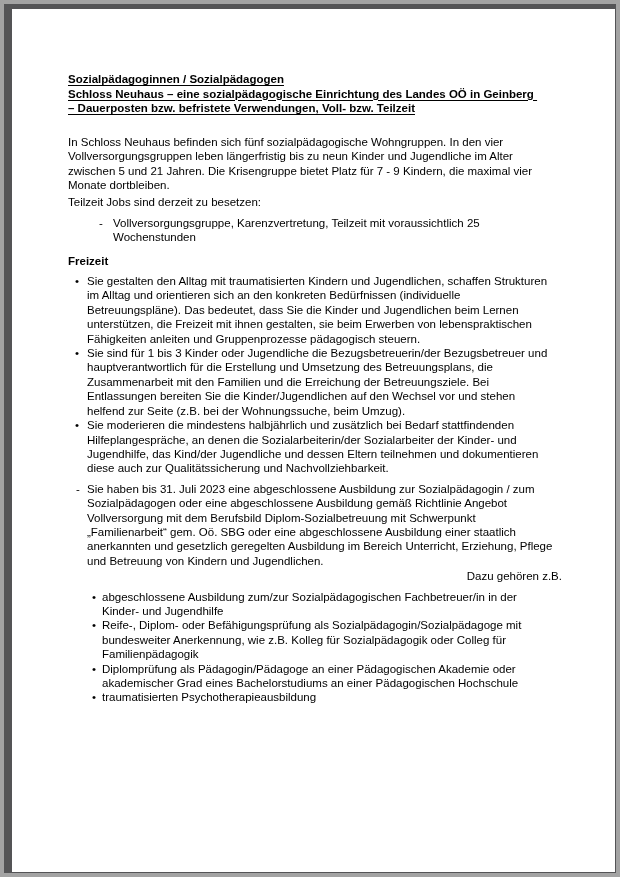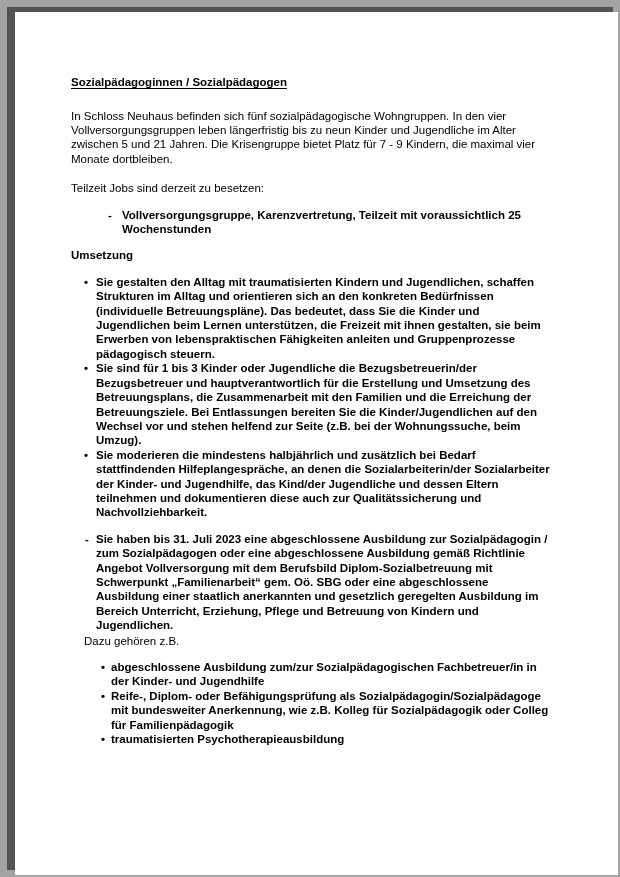--- a/index.html
+++ b/index.html
@@ -10,21 +10,21 @@
     width: 620px;
     height: 877px;
     background: #545456;
     font-family: "Liberation Sans", sans-serif;
     position: relative;
     overflow: hidden;
   }
   .frame {
     position: absolute;
     inset: 0;
-    border: 7px solid #a3a3a3;
+    border: 4px solid #a3a3a3;
     box-sizing: border-box;
   }
   .page {
     position: absolute;
     left: 8px;
     top: 5px;
     width: 603px;
     height: 863px;
     background: #ffffff;
   }
@@ -44,34 +44,33 @@
   .title .tline {
     display: block;
     white-space: pre;
     text-decoration: underline;
     text-decoration-thickness: 1px;
     text-underline-offset: 2px;
   }
   .para {
     margin: 0;
   }
-  .intro        { margin-bottom: 15px; }
+  .intro        { margin-bottom: 3px; }
   .jobs-wrap    { margin-bottom: 9px; }
   .replacement  { margin-bottom: 5px; }
   .heading {
     margin: 0;
     font-size: 11.5px;
     font-weight: bold;
     line-height: 14.4px;
   }
   .list {
     list-style: none;
-    margin: 12px;
+    margin: 6px;
     padding: 0;
-    font-weight: bold;
   }
   .list li {
     position: relative;
   }
   
   .dash-deep li { padding-left: 39px; }
   .dash-deep li::before {
     content: "-";
     position: absolute;
     left: 25px;
@@ -88,64 +87,67 @@
   }
   
   .dash-a { margin-bottom: 1px; }
   .dash-a li { padding-left: 13px; }
   .dash-a li::before {
     content: "-";
     position: absolute;
     left: 2px;
     top: 0;
   }
-  .examples-intro { margin-left: 13px; }
+  .examples-intro { margin-left: 13px; text-align: right; }
   
   .bullet-b li { padding-left: 28px; }
   .bullet-b li::before {
     content: "\2022";
     position: absolute;
     left: 18px;
     top: 0;
   }
 </style>
 </head>
 <body>
 
 <div class="frame">
   <div class="page">
     <div class="doc">
 
       <h1 class="title">
         <span class="tline">Sozialpädagoginnen / Sozialpädagogen</span>
+        <span class="tline">Schloss Neuhaus – eine sozialpädagogische Einrichtung des Landes OÖ in Geinberg </span>
+        <span class="tline">– Dauerposten bzw. befristete Verwendungen, Voll- bzw. Teilzeit</span>
       </h1>
 
       <p class="para intro">In Schloss Neuhaus befinden sich fünf sozialpädagogische Wohngruppen. In den vier Vollversorgungsgruppen leben längerfristig bis zu neun Kinder und Jugendliche im Alter zwischen 5 und 21 Jahren. Die Krisengruppe bietet Platz für 7 - 9 Kindern, die maximal vier Monate dortbleiben.</p>
 
       <div class="jobs-wrap">
         <p class="para">Teilzeit Jobs sind derzeit zu besetzen:</p>
         <ul class="list dash-deep">
           <li>Vollversorgungsgruppe, Karenzvertretung, Teilzeit mit voraussichtlich 25 Wochenstunden</li>
         </ul>
       </div>
 
 
-      <h2 class="heading">Umsetzung</h2>
+      <h2 class="heading">Freizeit</h2>
       <ul class="list bullet-a">
         <li>Sie gestalten den Alltag mit traumatisierten Kindern und Jugendlichen, schaffen Strukturen im Alltag und orientieren sich an den konkreten Bedürfnissen (individuelle Betreuungspläne). Das bedeutet, dass Sie die Kinder und Jugendlichen beim Lernen unterstützen, die Freizeit mit ihnen gestalten, sie beim Erwerben von lebenspraktischen Fähigkeiten anleiten und Gruppenprozesse pädagogisch steuern.</li>
         <li>Sie sind für 1 bis 3 Kinder oder Jugendliche die Bezugsbetreuerin/der Bezugsbetreuer und hauptverantwortlich für die Erstellung und Umsetzung des Betreuungsplans, die Zusammenarbeit mit den Familien und die Erreichung der Betreuungsziele. Bei Entlassungen bereiten Sie die Kinder/Jugendlichen auf den Wechsel vor und stehen helfend zur Seite (z.B. bei der Wohnungssuche, beim Umzug).</li>
         <li>Sie moderieren die mindestens halbjährlich und zusätzlich bei Bedarf stattfindenden Hilfeplangespräche, an denen die Sozialarbeiterin/der Sozialarbeiter der Kinder- und Jugendhilfe, das Kind/der Jugendliche und dessen Eltern teilnehmen und dokumentieren diese auch zur Qualitätssicherung und Nachvollziehbarkeit.</li>
       </ul>
 
       <ul class="list dash-a">
         <li>Sie haben bis 31. Juli 2023 eine abgeschlossene Ausbildung zur Sozialpädagogin / zum Sozialpädagogen oder eine abgeschlossene Ausbildung gemäß Richtlinie Angebot Vollversorgung mit dem Berufsbild Diplom-Sozialbetreuung mit Schwerpunkt „Familienarbeit“ gem. Oö. SBG oder eine abgeschlossene Ausbildung einer staatlich anerkannten und gesetzlich geregelten Ausbildung im Bereich Unterricht, Erziehung, Pflege und Betreuung von Kindern und Jugendlichen.</li>
       </ul>
 
       <p class="para examples-intro">Dazu gehören z.B.</p>
       <ul class="list bullet-b">
         <li>abgeschlossene Ausbildung zum/zur Sozialpädagogischen Fachbetreuer/in in der Kinder- und Jugendhilfe</li>
         <li>Reife-, Diplom- oder Befähigungsprüfung als Sozialpädagogin/Sozialpädagoge mit bundesweiter Anerkennung, wie z.B. Kolleg für Sozialpädagogik oder Colleg für Familienpädagogik</li>
+        <li>Diplomprüfung als Pädagogin/Pädagoge an einer Pädagogischen Akademie oder akademischer Grad eines Bachelorstudiums an einer Pädagogischen Hochschule</li>
         <li>traumatisierten Psychotherapieausbildung</li>
       </ul>
 
     </div>
   </div>
 </div>
 
 </body></html>

